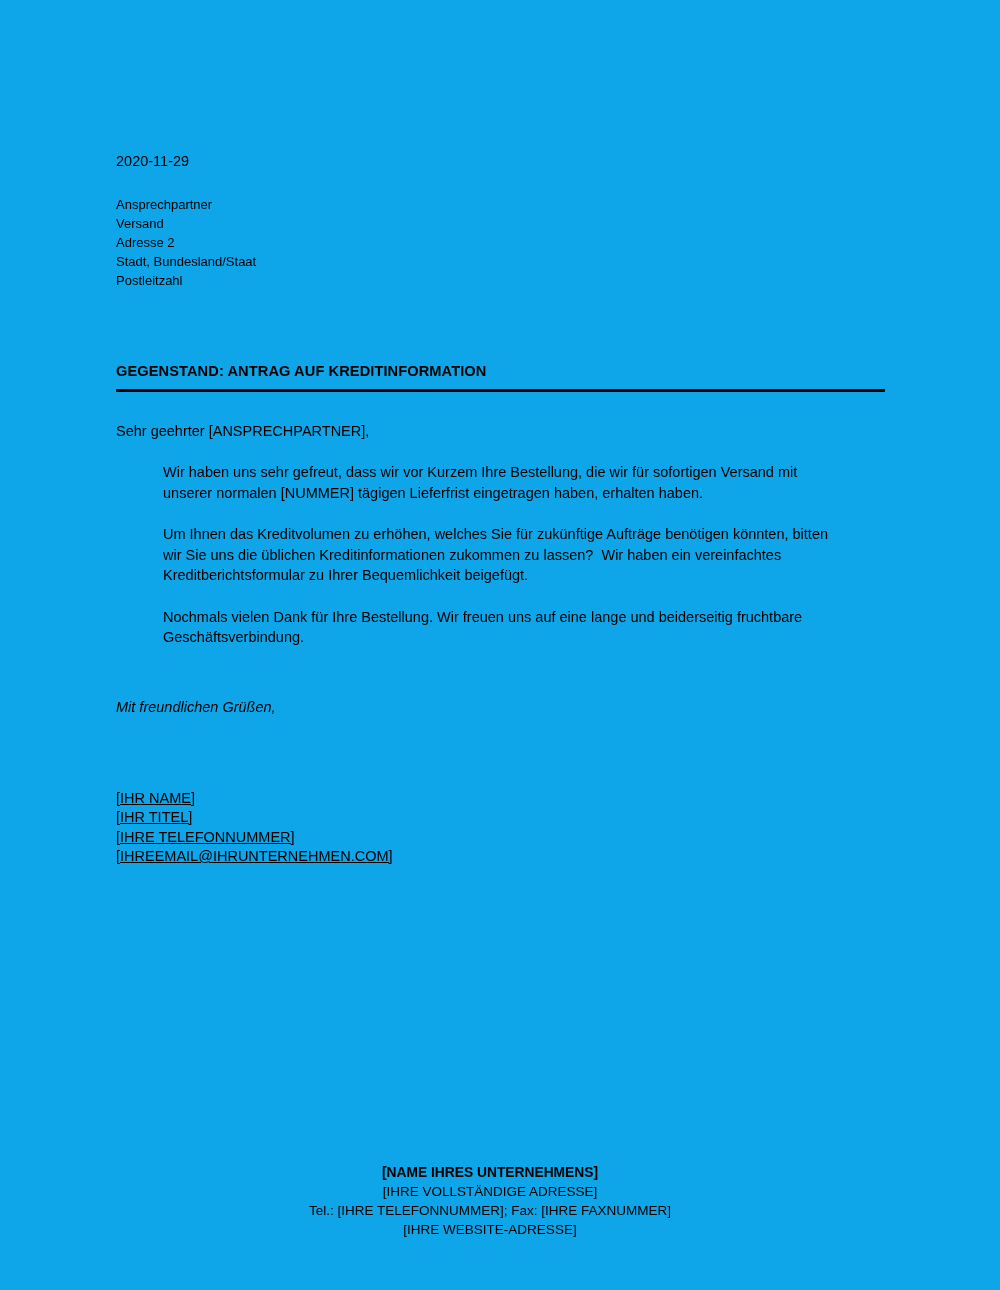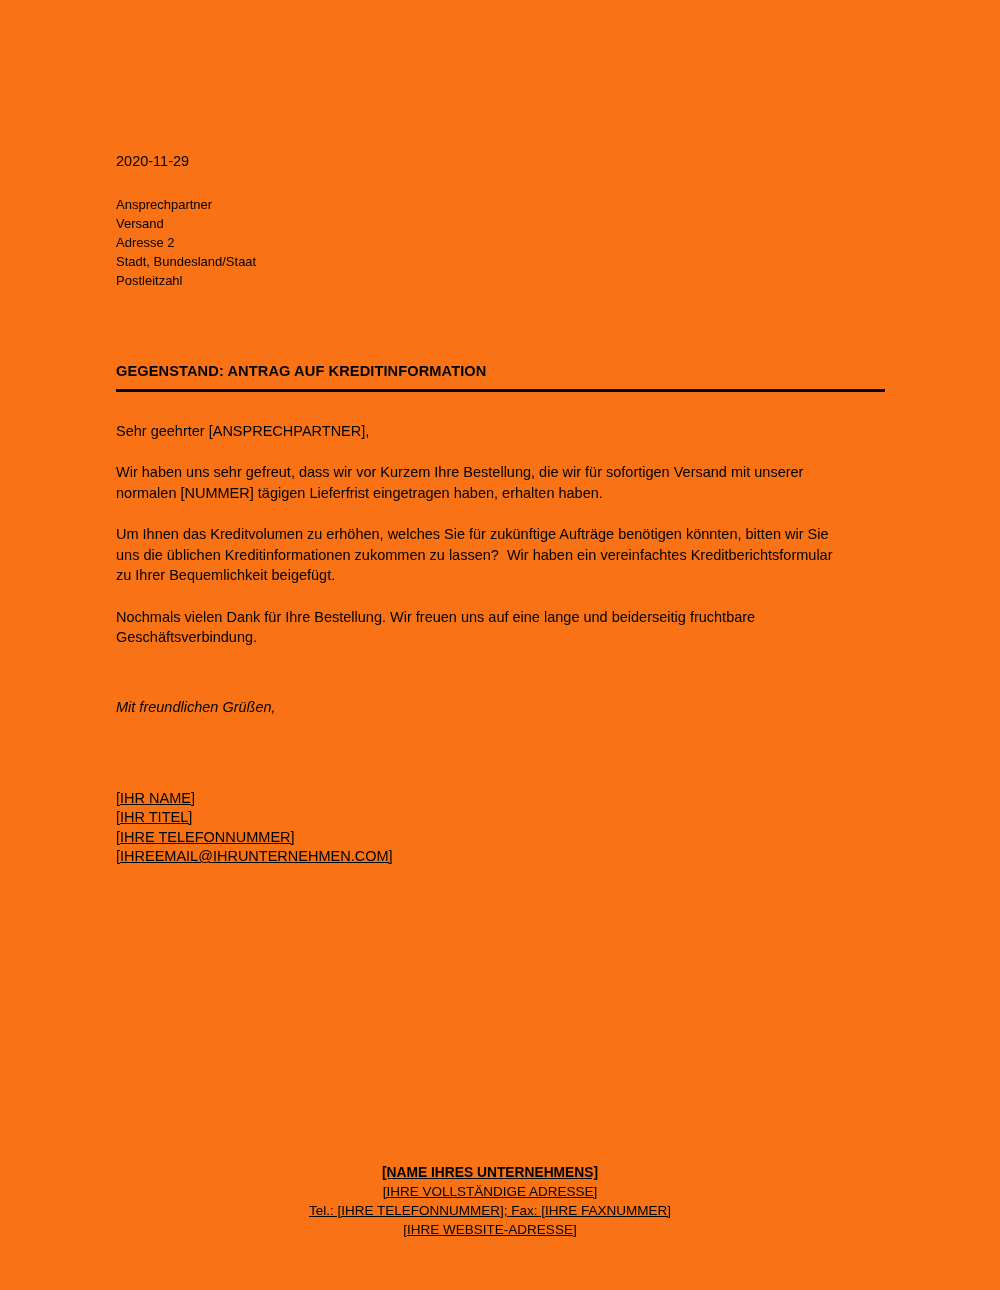--- a/index.html
+++ b/index.html
@@ -15,21 +15,21 @@
     font-family: "Liberation Sans", sans-serif;
     color: #000000;
     -webkit-font-smoothing: antialiased;
   }
   .page {
     position: absolute;
     left: 0;
     top: 0;
     width: 1000px;
     height: 1290px;
-    background: #f97316;
+    background: #0ea5e9;
     overflow: hidden;
   }
   .content {
     position: absolute;
     left: 116px;
     top: 152px;
     width: 722px;
   }
   .date-line {
     font-size: 14.5px;
@@ -64,20 +64,21 @@
     margin-top: 29px;
     font-size: 14.5px;
     line-height: 20px;
     white-space: pre-wrap;
   }
   .body-paragraph {
     margin-top: 21px;
     font-size: 14.5px;
     line-height: 20.5px;
     white-space: pre-wrap;
+    margin-left: 47px;
   }
   .closing {
     margin-top: 49px;
     font-size: 14.5px;
     line-height: 20px;
     white-space: pre;
     font-style: italic;
   }
   .signature-block {
     margin-top: 72px;
@@ -87,21 +88,20 @@
     font-size: 14.5px;
     line-height: 19.5px;
     white-space: pre;
   }
   .footer {
     position: absolute;
     left: 0;
     top: 1163px;
     width: 980px;
     text-align: center;
-    text-decoration: underline;
   }
   .footer-line {
     font-size: 13.5px;
     line-height: 19px;
     white-space: pre;
   }
   .footer-line.company {
     font-weight: bold;
     font-size: 13.8px;
   }

